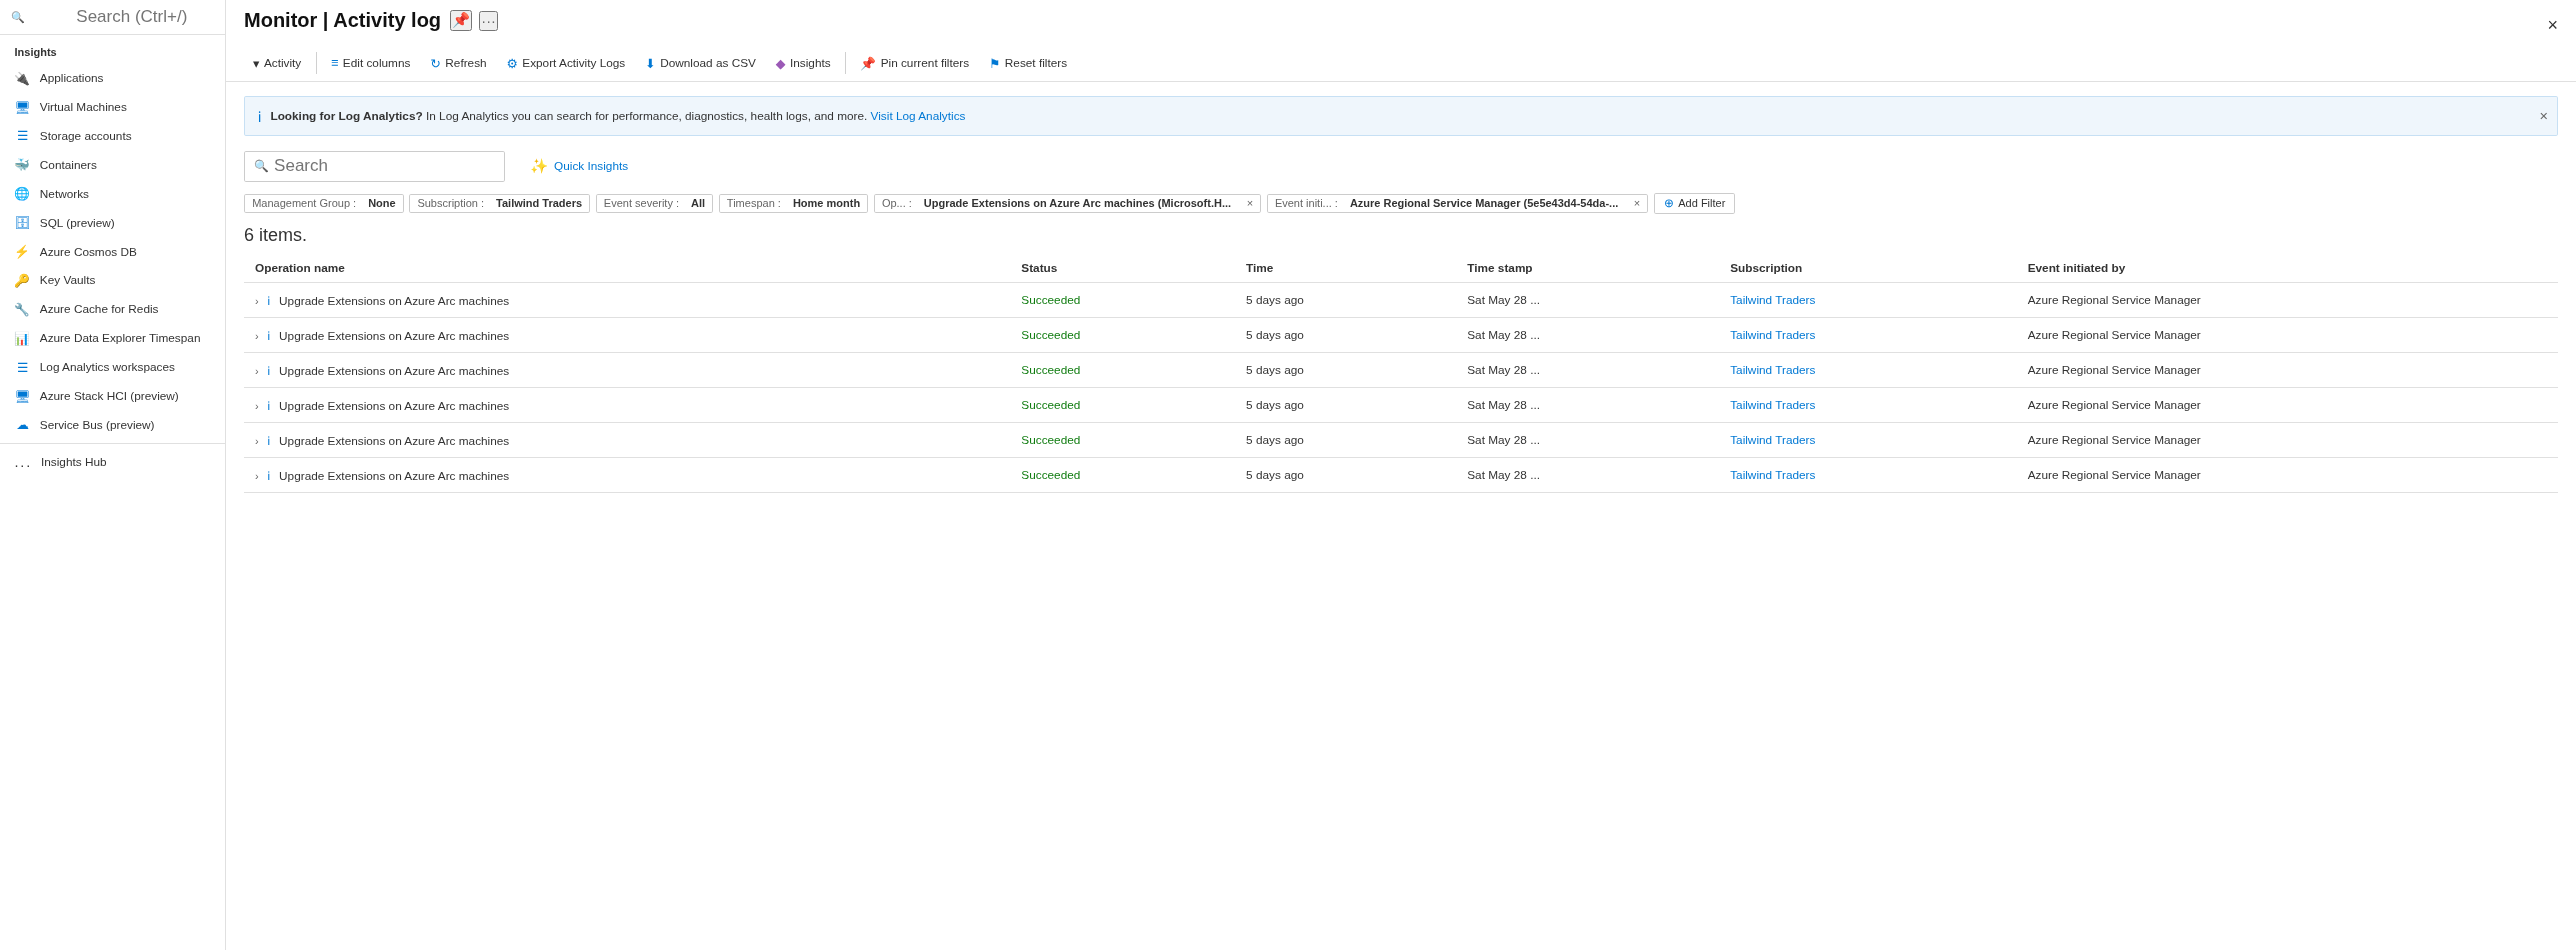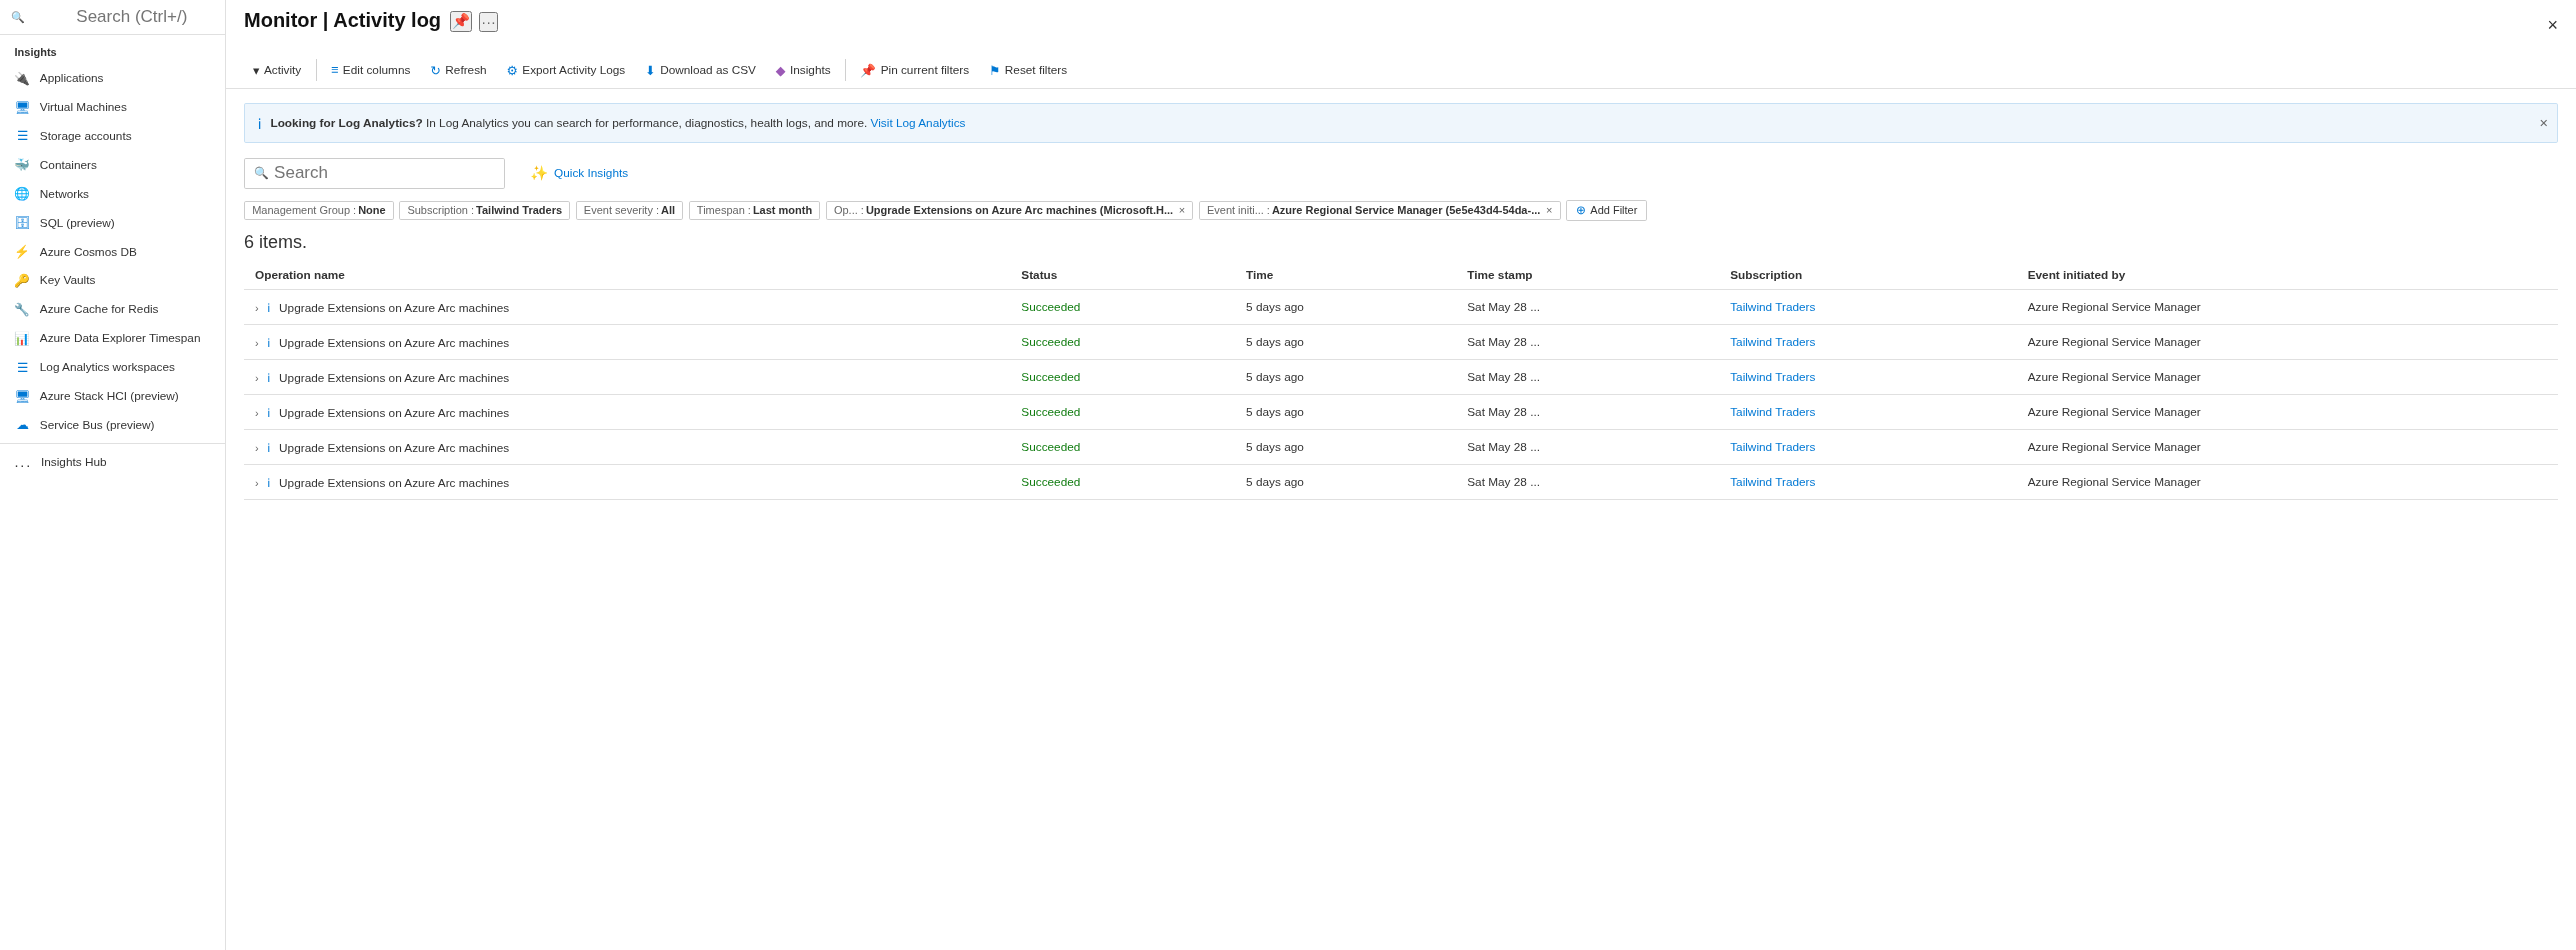--- a/index.html
+++ b/index.html
@@ -21,21 +21,21 @@
     .sidebar-section-label { padding: 11px 14.5px 5.4px 14.5px; font-size: 11px; font-weight: 600; color: #333; }
     .sidebar-item { display: flex; align-items: center; padding: 6.3px 14.5px; cursor: pointer; gap: 9px; font-size: 11.8px; color: #333; }
     .sidebar-item .item-icon { width: 16.3px; height: 16.3px; display: flex; align-items: center; justify-content: center; font-size: 12.7px; flex-shrink: 0; }
     .sidebar-item .item-label { font-size: 11.8px; }
     .sidebar-more { display: flex; align-items: center; padding: 6.3px 14.5px; cursor: pointer; gap: 9px; font-size: 11.8px; color: #333; }
     .sidebar-more .dots { font-size: 14.5px; letter-spacing: 1.8px; }
     .sidebar-divider { height: 0.9px; background: #e0e0e0; margin: 3.6px 0; }
 
     
     .page-header { padding: 9px 18px 0 18px; border-bottom: 0.9px solid #e0e0e0; }
-    .page-title-row { display: flex; align-items: flex-end; gap: 9px; margin-bottom: 21px; }
+    .page-title-row { display: flex; align-items: center; gap: 9px; margin-bottom: 14px; }
     .page-title { font-size: 20px; font-weight: 600; color: #111; }
     .page-subtitle { font-size: 11px; color: #666; margin-bottom: 5.4px; }
     .title-actions { display: flex; align-items: center; gap: 7.2px; }
     .pin-icon-btn { cursor: pointer; color: #666; font-size: 14.5px; }
     .more-icon-btn { cursor: pointer; color: #666; font-size: 14.5px; }
 
     
     .toolbar { display: flex; align-items: center; padding: 5.4px 0; gap: 1.8px; flex-wrap: nowrap; }
     .toolbar-btn { display: flex; align-items: center; gap: 4.5px; padding: 4.5px 9px; border: none; background: none; cursor: pointer; font-size: 11.8px; color: #333; white-space: nowrap; border-radius: 1.8px; }
     .toolbar-btn .t-icon { font-size: 12.7px; color: #0078d4; }
@@ -53,21 +53,21 @@
     
     .search-row { display: flex; align-items: center; gap: 14.5px; margin-bottom: 11px; }
     .search-box { display: flex; align-items: center; border: 0.9px solid #ccc; border-radius: 1.8px; padding: 4.5px 9px; gap: 5.4px; min-width: 253px; background: #fff; }
     .search-box input { border: none; outline: none; font-size: 11.8px; flex: 1; }
     .search-box .search-icon { color: #666; font-size: 11.8px; }
     .quick-insights-btn { display: flex; align-items: center; gap: 5.4px; padding: 4.5px 11px; border: none; background: none; cursor: pointer; font-size: 11.8px; color: #0078d4; }
     .quick-insights-btn .qi-icon { color: #f7c948; font-size: 14.5px; }
 
     
     .filter-row { display: flex; align-items: center; flex-wrap: wrap; gap: 5.4px; margin-bottom: 11px; }
-    .filter-chip { display: flex; align-items: flex-start; border: 0.9px solid #ccc; border-radius: 1.8px; padding: 2.7px 7.2px; font-size: 11px; background: #fff; gap: 2px; }
+    .filter-chip { display: flex; align-items: flex-start; border: 0.9px solid #ccc; border-radius: 1.8px; padding: 2.7px 7.2px; font-size: 11px; background: #fff; gap: 12px; }
     .filter-chip .chip-label { color: #666; }
     .filter-chip .chip-value { font-weight: 600; color: #333; }
     .filter-chip .chip-close { cursor: pointer; color: #666; font-size: 11px; margin-left: 3.6px; border: none; background: none; }
     .add-filter-btn { display: flex; align-items: center; gap: 4.5px; padding: 2.7px 9px; border: 0.9px solid #ccc; border-radius: 1.8px; background: #fff; cursor: pointer; font-size: 11px; color: #333; }
     .add-filter-btn .af-icon { color: #0078d4; font-size: 11.8px; }
 
     
     .item-count { font-size: 18px; color: #333; margin-bottom: 7.2px; }
 
     
@@ -247,21 +247,21 @@
     <span class="chip-value">Tailwind Traders</span>
 
   </div>
             <div class="filter-chip">
     <span class="chip-label">Event severity :</span>
     <span class="chip-value">All</span>
 
   </div>
             <div class="filter-chip">
     <span class="chip-label">Timespan :</span>
-    <span class="chip-value">Last month</span>
+    <span class="chip-value">Home month</span>
 
   </div>
             <div class="filter-chip">
     <span class="chip-label">Op... :</span>
     <span class="chip-value">Upgrade Extensions on Azure Arc machines (Microsoft.H...</span>
     <button class="chip-close">×</button>
   </div>
             <div class="filter-chip">
     <span class="chip-label">Event initi... :</span>
     <span class="chip-value">Azure Regional Service Manager (5e5e43d4-54da-...</span>

